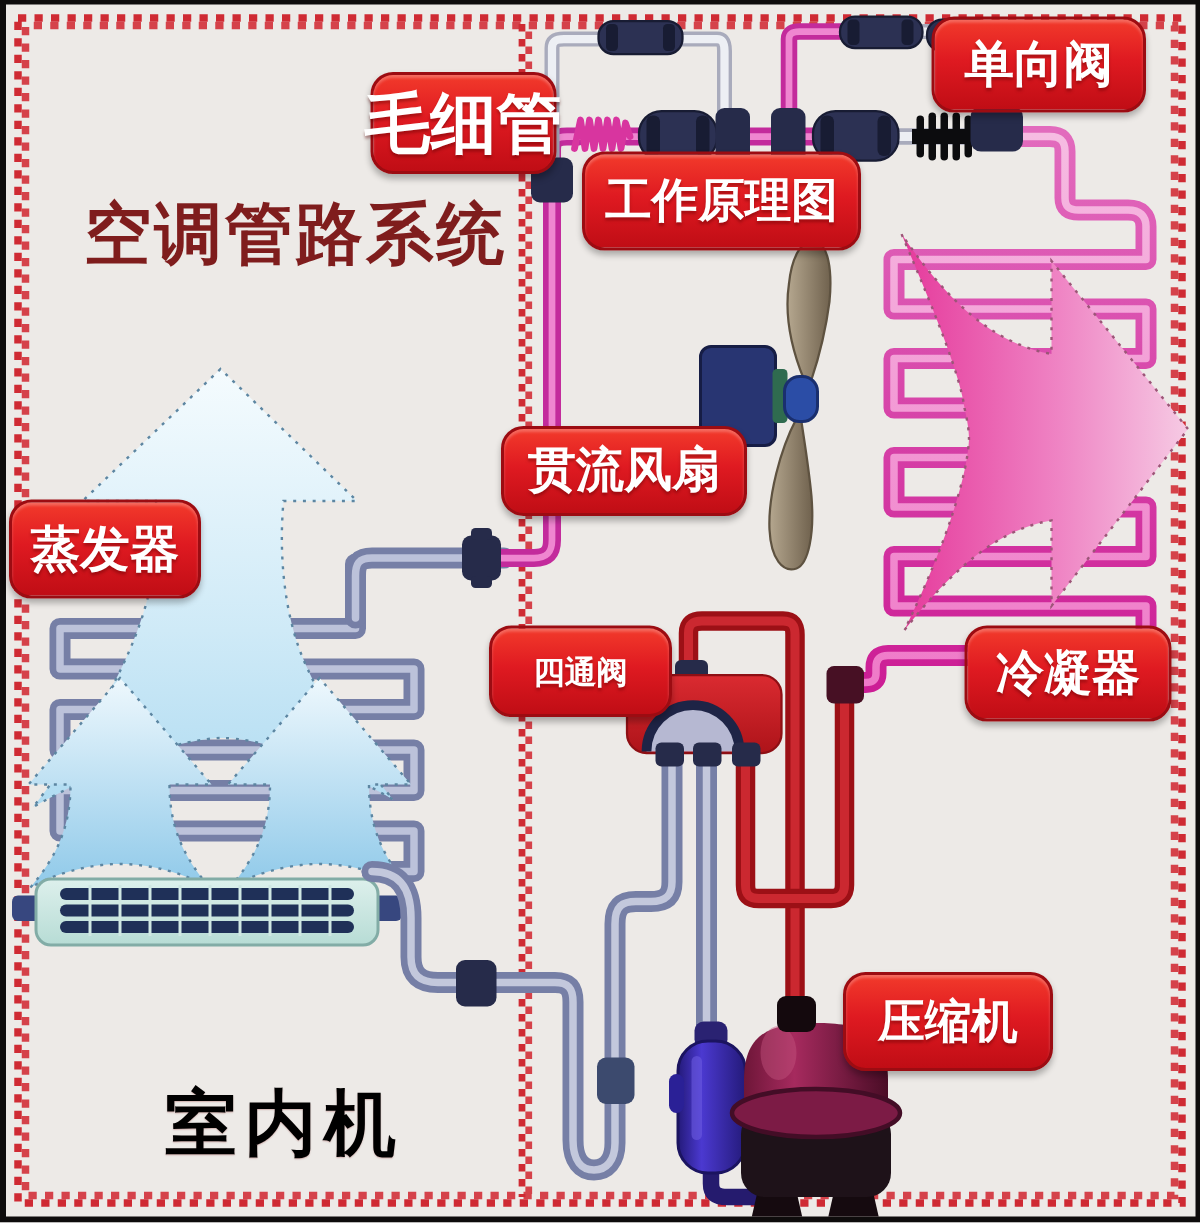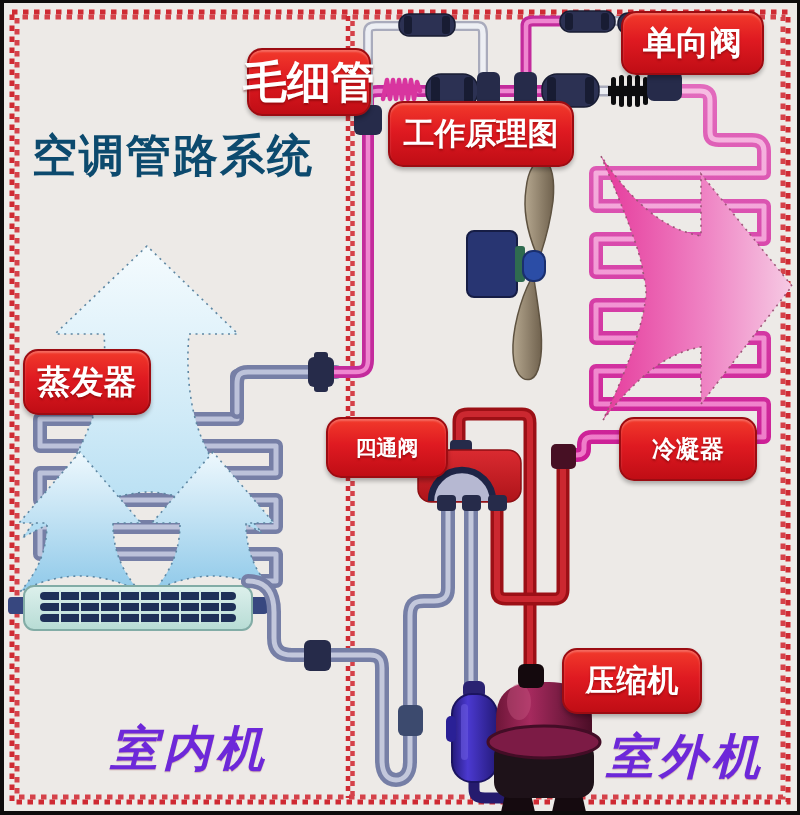--- a/index.html
+++ b/index.html
@@ -6,25 +6,25 @@
   #stage{position:relative;width:800px;height:815px;background:#0e0c0c;overflow:hidden;
          font-family:"Liberation Sans",sans-serif;}
   #canvas{position:absolute;left:4px;top:3px;width:793px;height:808px;background:#edeae7;}
   #art{position:absolute;left:0;top:0;}
   .badge{position:absolute;display:flex;align-items:center;justify-content:center;
          background:linear-gradient(180deg,#f23a2b 0%,#df1a21 45%,#c00d15 100%);
          border:2px solid #9c0c12;border-radius:15px;color:#ffffff;font-weight:bold;
          white-space:nowrap;text-shadow:0 2px 2px rgba(90,0,0,.4);
          box-shadow:0 3px 4px rgba(0,0,0,.28), inset 0 2px 2px rgba(255,255,255,.25);
          font-family:Liberation Serif, serif;z-index:5;}
-  .section-text{position:absolute;color:#6d28d9;font-weight:bold;white-space:nowrap;
+  .section-text{position:absolute;color:#000000;font-weight:bold;white-space:nowrap;
          font-family:"Liberation Serif",serif;letter-spacing:5px;z-index:4;
-         text-shadow:0 1px 1px rgba(120,0,0,.25);font-style:italic;}
-  #title{position:absolute;left:28px;top:124px;width:306px;text-align:left;
-         color:#0c4a6e;font-weight:bold;font-family:"Liberation Serif",serif;z-index:4;}
+         text-shadow:0 1px 1px rgba(120,0,0,.25);}
+  #title{position:absolute;left:28px;top:124px;width:306px;text-align:right;
+         color:#7f1d1d;font-weight:bold;font-family:"Liberation Serif",serif;z-index:4;}
   #title .t1{font-size:45px;letter-spacing:2px;line-height:58px;}
   #title .t2{font-size:45px;letter-spacing:6px;line-height:58px;margin-top:4px;}
 </style>
 </head>
 <body>
 
 <div id="stage">
  <div id="canvas">
 
   <svg id="art" width="793" height="808" viewBox="4 3 793 808" xmlns="http://www.w3.org/2000/svg">
@@ -265,22 +265,22 @@
     </g>
   </svg>
 
   <div id="title">
     <div class="t1">空调管路系统</div>
   </div>
 
   <div class="badge" style="left:243px;top:45px;width:120px;height:64px;font-size:44px;">毛细管</div>
   <div class="badge" style="left:384px;top:98px;width:182px;height:62px;font-size:31px;">工作原理图</div>
   <div class="badge" style="left:617px;top:8px;width:139px;height:60px;font-size:33px;">单向阀</div>
-  <div class="badge" style="left:2px;top:346px;width:124px;height:62px;font-size:33px;margin-left:17px;">蒸发器</div>
+  <div class="badge" style="left:330px;top:281px;width:160px;height:56px;font-size:32px;">贯流风扇</div>
+  <div class="badge" style="left:2px;top:330px;width:124px;height:62px;font-size:33px;">蒸发器</div>
   <div class="badge" style="left:322px;top:414px;width:118px;height:57px;font-size:21px;">四通阀</div>
-  <div class="badge" style="left:615px;top:414px;width:134px;height:60px;font-size:24px;">冷凝器</div>
+  <div class="badge" style="left:639px;top:414px;width:134px;height:60px;font-size:32px;">冷凝器</div>
   <div class="badge" style="left:558px;top:645px;width:136px;height:62px;font-size:31px;">压缩机</div>
 
   <div class="section-text" style="left:106px;top:714px;font-size:48px;">室内机</div>
-  <div class="section-text" style="left:602px;top:722px;font-size:48px;">室外机</div>
 
  </div>
 </div>
 
 </body></html>

